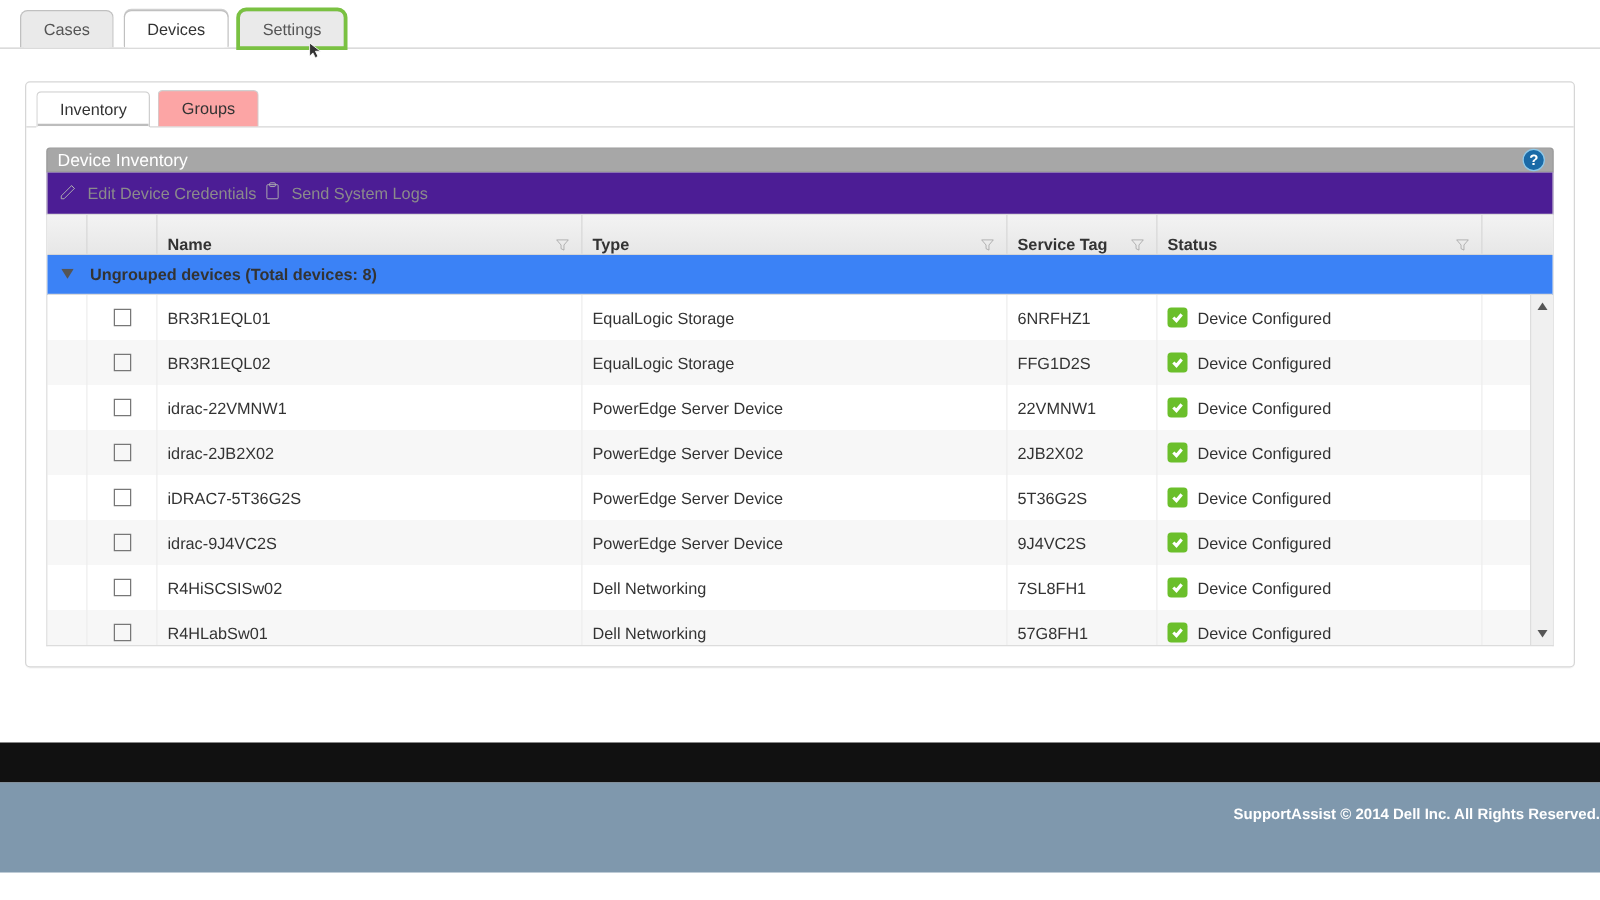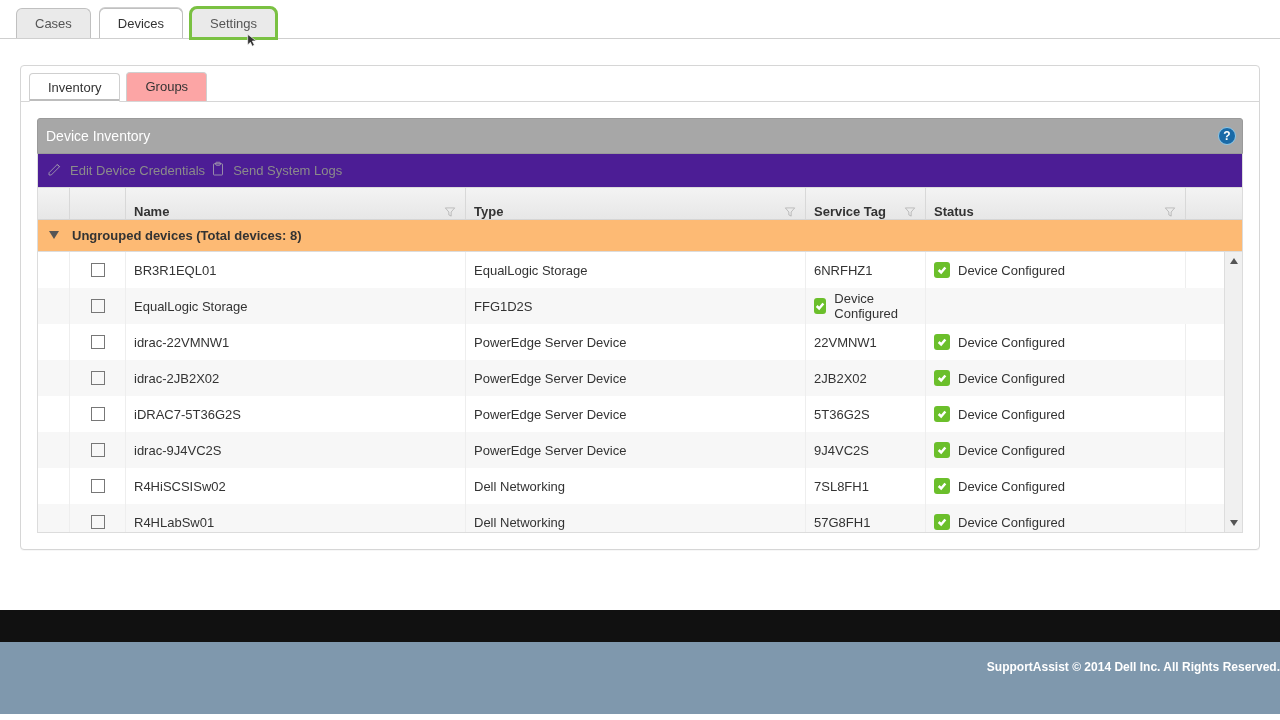--- a/index.html
+++ b/index.html
@@ -28,21 +28,21 @@
     padding:6px 18px; border:1px solid #cfcfcf; border-bottom:none;
     border-radius:4px 4px 0 0; background:#fca5a5; cursor:pointer;
   }
   .sub-tab.selected { background:#fff; box-shadow:0 -2px 0 #bdbdbd inset, 0 2px 0 #fff; border-bottom:1px solid #fff; position:relative; top:1px; }
 
   .card-body { padding:16px; }
 
   .panel-header {
     display:flex; align-items:center; justify-content:space-between;
     background:#a7a7a7; color:#fff; border-radius:3px 3px 0 0;
-    height:36px; padding:0 6px 0 8px; border:1px solid #9a9a9a;
+    height:20px; padding:0 6px 0 8px; border:1px solid #9a9a9a;
   }
   .panel-title { font-size:14px; }
   .help-icon {
     width:18px; height:18px; border-radius:50%; background:#1a6aa7;
     color:#fff; display:flex; align-items:center; justify-content:center;
     font-weight:bold; font-size:12px; border:1px solid #8ec9ea; cursor:pointer;
   }
 
   .toolbar {
     display:flex; align-items:center; gap:4px;
@@ -63,21 +63,21 @@
   }
   .grid-head .cell { border-right:1px solid #d8d8d8; height:100%; padding:0 8px; display:flex; align-items:flex-end; font-weight:bold; color:#333; }
   .grid-head .cell.first-two { border-right:1px solid #d8d8d8; }
   .filter {
     margin-left:auto; width:14px; height:14px; opacity:.6; cursor:pointer;
   }
   .filter svg { width:14px; height:14px; stroke:#666; fill:none; }
 
   .group-row {
     grid-template-columns: 32px 1fr 18px;
-    background:#fdba74; height:32px; color:#333; font-weight:bold;
+    background:#3b82f6; height:32px; color:#333; font-weight:bold;
     border-bottom:1px solid #dcdcdc;
   }
   .group-row .tri { display:flex; justify-content:center; align-items:center; cursor:pointer; }
   .tri svg { width:10px; height:10px; fill:#555; }
 
   .grid-rows { position:relative; max-height:280px; overflow:hidden; }
   .grid-row { height:36px; }
   .grid-row:nth-child(odd) { background:#ffffff; }
   .grid-row:nth-child(even) { background:#f7f7f7; }
   .grid-row .cell { padding:0 8px; height:100%; display:flex; align-items:center; border-right:1px solid #eee; }
@@ -224,20 +224,23 @@
       </div>
     </div>
     <div class="cell" style="border-right:none;"></div>
           </div>
           <div class="grid-row">
     <div class="cell"></div>
     <div class="cell chk-cell">
               <span class="chk"></span>
             </div>
     <div class="cell">
+              <span>BR3R1EQL02</span>
+            </div>
+    <div class="cell">
               <span>EqualLogic Storage</span>
             </div>
     <div class="cell">
               <span>FFG1D2S</span>
             </div>
     <div class="cell">
       <div class="status-row">
         <span class="status-badge">
           <svg viewBox="0 0 12 12">
                     <polyline points="2,6 5,9 10,3"></polyline>

